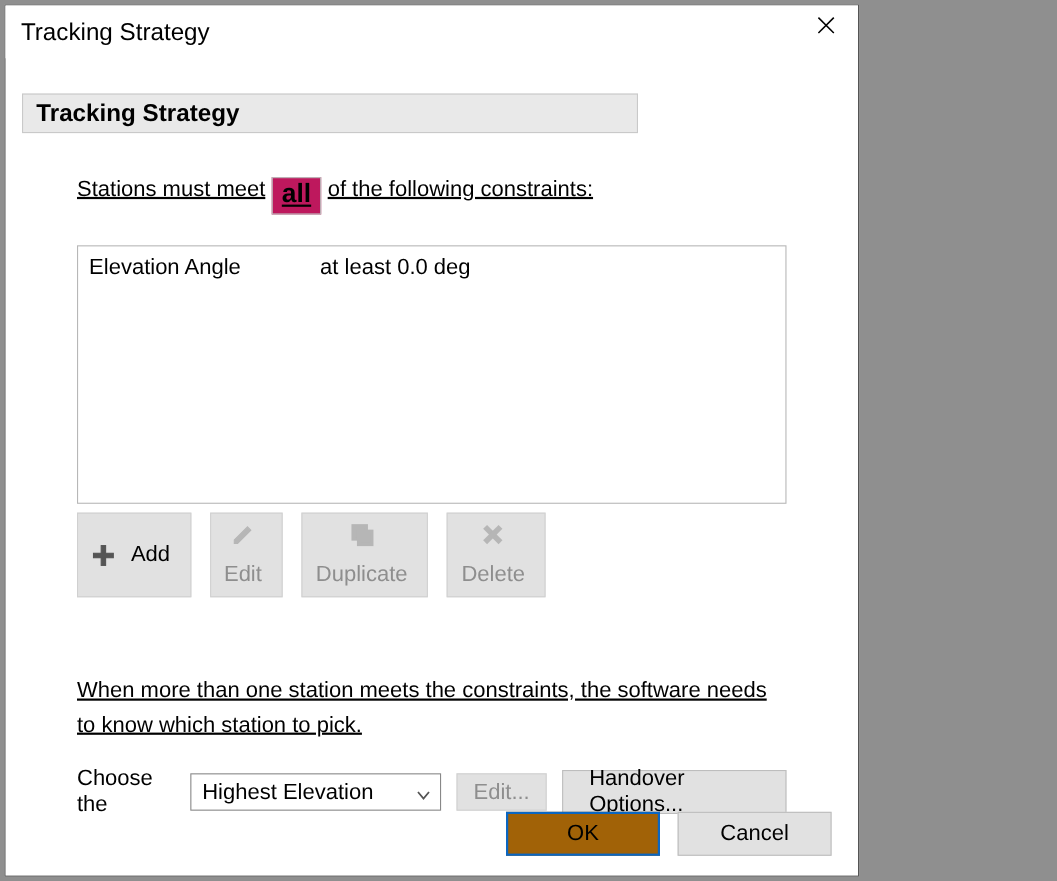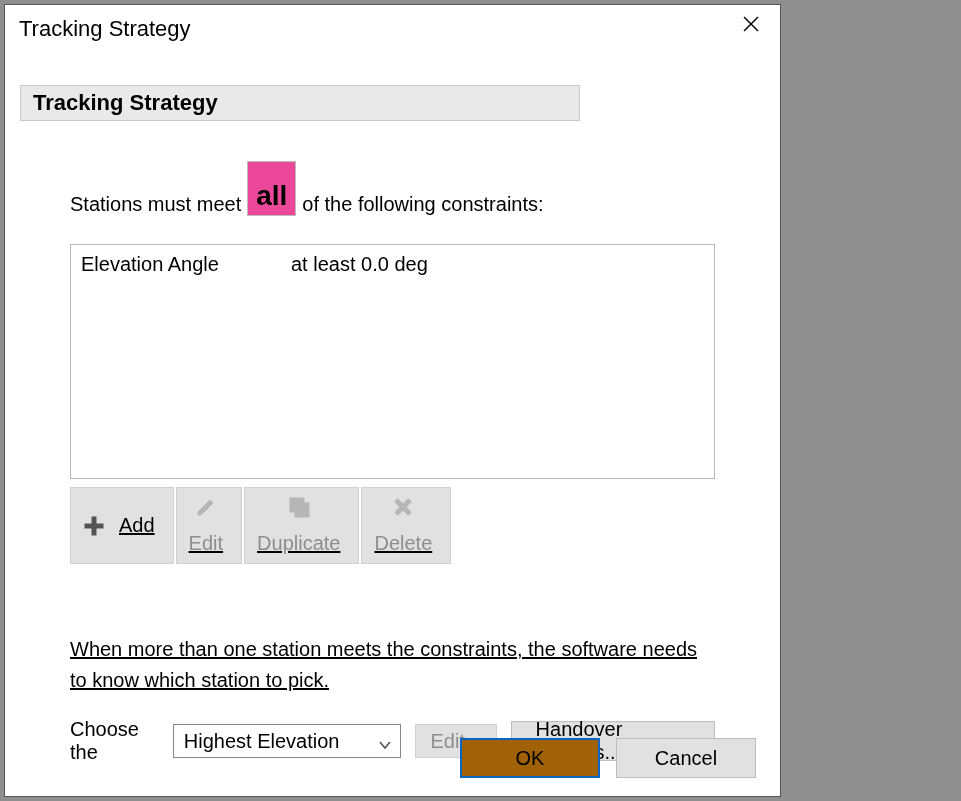--- a/index.html
+++ b/index.html
@@ -64,33 +64,34 @@
     width:560px;
   }
 
   .inner {
     padding: 40px 50px 0 50px;
   }
 
   .sentence {
     font-size:20px;
     display:flex;
-    align-items:flex-end;
+    align-items:flex-start;
     gap:6px;
     margin-bottom:6px;
+    text-decoration:underline;
   }
   .all-box {
     display:inline-flex;
     align-items:center;
     justify-content:center;
     border:1px solid #bdbdbd;
-    background:#ec4899;
+    background:#be185d;
     font-weight:bold;
-    padding:18px 8px 3px 8px;
-    font-size:28px;
+    padding:1px 8px 3px 8px;
+    font-size:24px;
   }
 
   .listbox {
     border:1px solid #b7b7b7;
     background:#fff;
     height:235px;
     overflow:auto;
     padding: 6px 10px;
     font-size:20px;
     margin-top:28px;
@@ -99,22 +100,21 @@
     display:flex;
     gap:0;
     padding:2px 0;
   }
   .constraint-name { width:210px; }
   .constraint-cond { }
 
   .btn-row {
     margin-top:8px;
     display:flex;
-    gap:2px;
-    text-decoration:underline;
+    gap:17px;
   }
   .tool-btn {
     display:flex;
     align-items:center;
     gap:14px;
     background:#e1e1e1;
     border:1px solid #d0d0d0;
     padding: 8px 18px 8px 12px;
     font-size:20px;
     color:#333;

